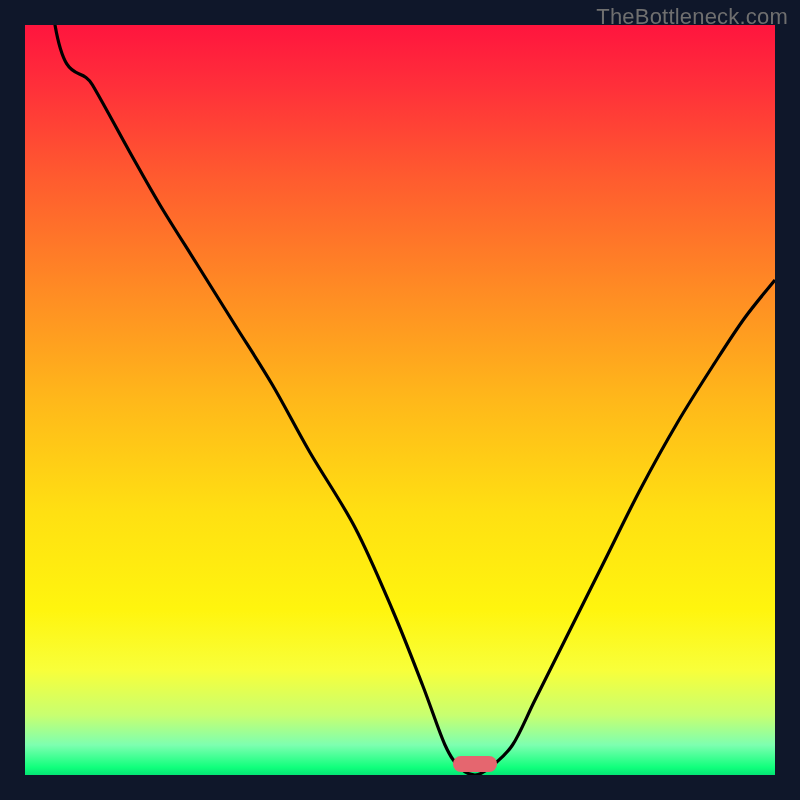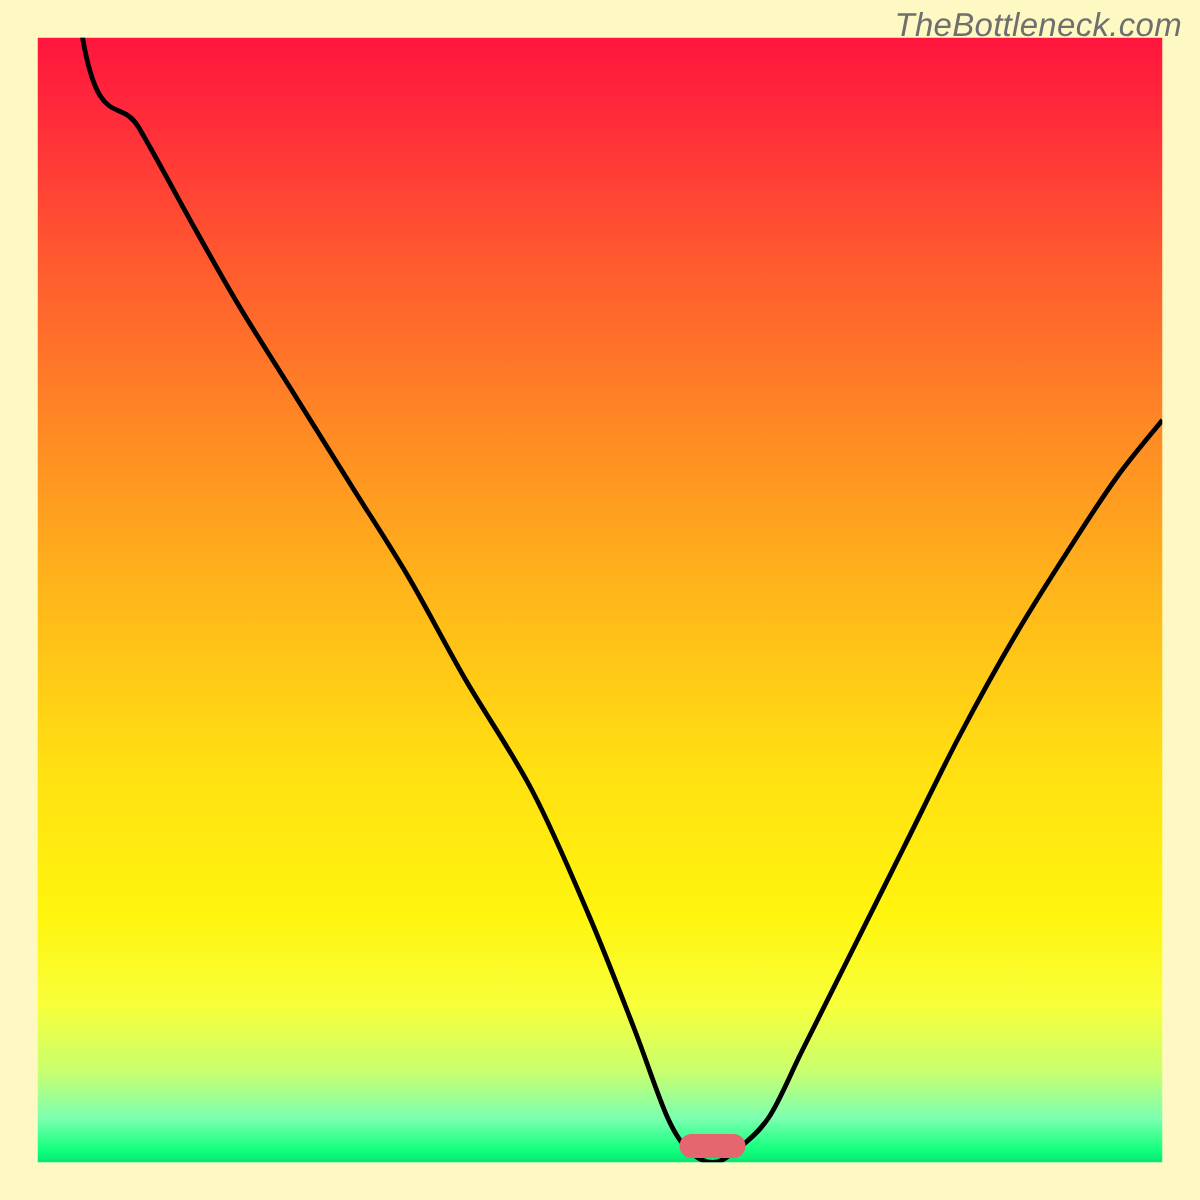--- a/index.html
+++ b/index.html
@@ -8,22 +8,21 @@
     width: 800px;
     height: 800px;
     background: #000;
     overflow: hidden;
     font-family: Arial, Helvetica, sans-serif;
   }
   .frame {
     position: relative;
     width: 800px;
     height: 800px;
-    background: #fef9c3;
-    font-style: italic;
+    background: #0f172a;
   }
   .watermark {
     position: absolute;
     top: 4px;
     right: 12px;
     color: #6f6f6f;
     font-size: 22px;
     font-weight: 500;
     letter-spacing: 0.2px;
     user-select: none;

